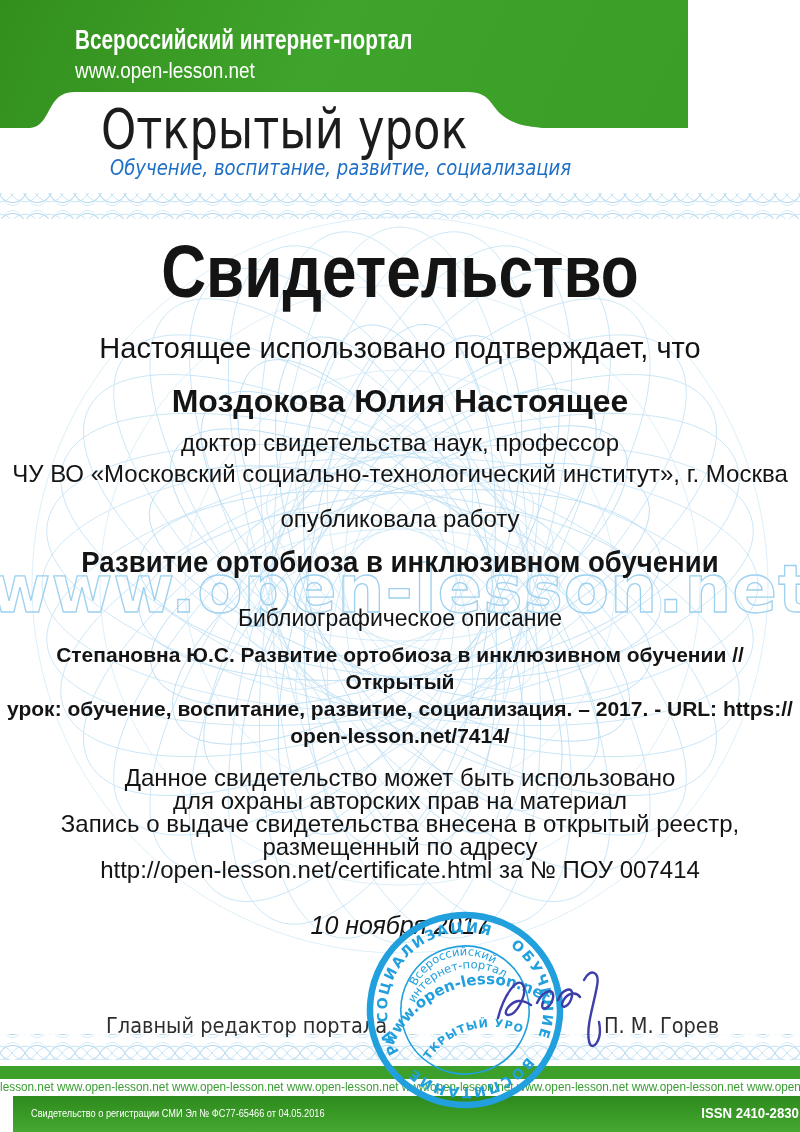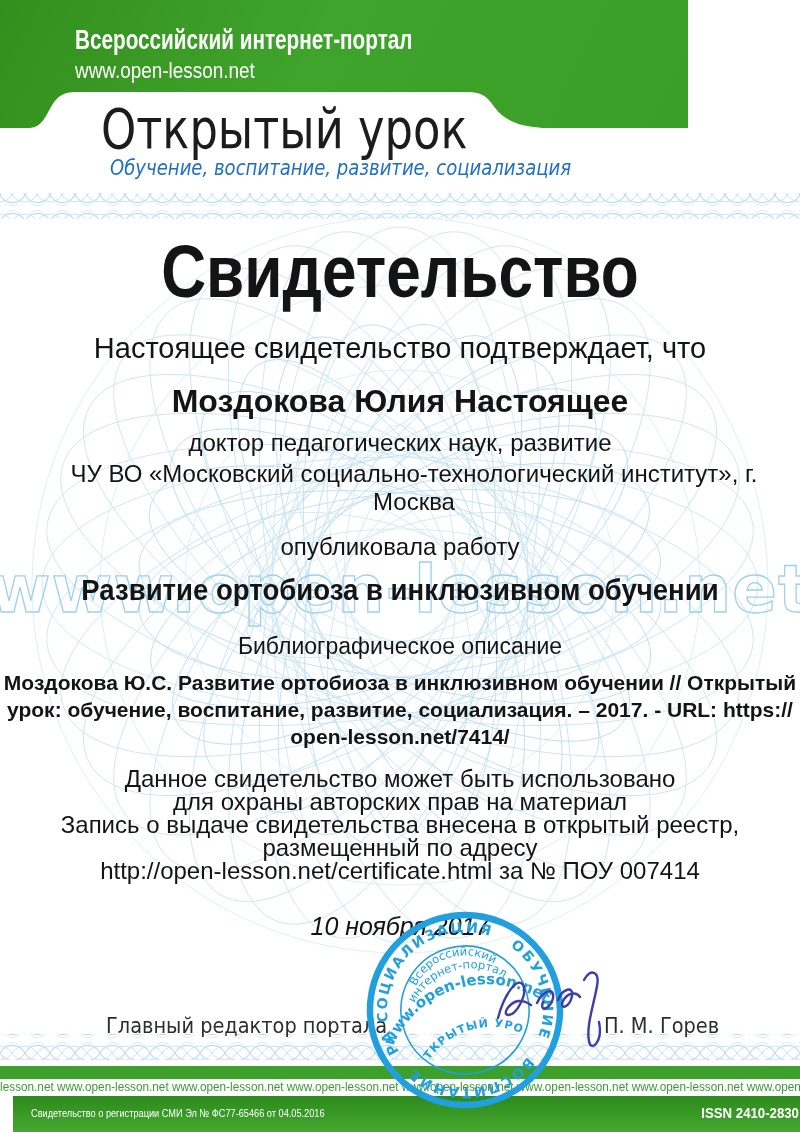--- a/index.html
+++ b/index.html
@@ -20,21 +20,21 @@
                 transform-origin:left top;z-index:4;}
   
   .decor{position:absolute;left:0;top:0;z-index:0;pointer-events:none;}
   
   .content{position:absolute;left:0;top:236px;width:800px;text-align:center;color:#141414;
            font-family:Liberation Sans, sans-serif;z-index:2;}
   .cert-title{font-size:74px;font-weight:bold;line-height:72px;transform:scaleX(.84);transform-origin:center;}
   .intro{font-size:29px;margin-top:24px;}
   .recipient{font-size:32px;font-weight:bold;margin-top:18px;}
   .degree{font-size:24px;margin-top:9px;}
-  .affiliation{font-size:24px;margin-top:3px;padding-left:28px;}
+  .affiliation{font-size:24px;margin-top:3px;}
   .action{font-size:24px;margin-top:17px;}
   .work-title{font-size:29px;font-weight:bold;margin-top:13px;transform:scaleX(.95);transform-origin:center;}
   .bib-label{font-size:23px;margin-top:26px;}
   .bib{font-size:21px;font-weight:bold;line-height:27px;margin-top:9px;}
   .note{font-size:24px;line-height:23px;margin-top:17px;}
   .issue-date{font-size:25px;font-style:italic;margin-top:30px;}
   
   .editor-role{position:absolute;left:106px;top:1013px;font-size:22px;color:#2d2d2d;white-space:nowrap;
                font-family:"DejaVu Sans",sans-serif;transform:scaleX(.88);transform-origin:left top;z-index:2;}
   .signer{position:absolute;left:604px;top:1013px;font-size:22px;color:#2d2d2d;white-space:nowrap;
@@ -140,29 +140,29 @@
     <div class="portal-url">www.open-lesson.net</div>
     <svg class="tab-svg" width="800" height="40" viewBox="0 0 800 40" aria-hidden="true">
       <path d="M30,40 C52,38 46,4 74,4 L468,4 C492,4 490,20 506,30 C517,37 526,38 542,40 Z" fill="#ffffff"></path>
     </svg>
   </div>
   <div class="site-name">Открытый урок</div>
   <div class="site-tagline">Обучение, воспитание, развитие, социализация</div>
 
   <div class="content">
     <div class="cert-title">Свидетельство</div>
-    <div class="intro">Настоящее свидетельство подтверждает, что</div>
+    <div class="intro">Настоящее использовано подтверждает, что</div>
     <div class="recipient">Моздокова Юлия Настоящее</div>
-    <div class="degree">доктор педагогических наук, развитие</div>
+    <div class="degree">доктор свидетельства наук, профессор</div>
     <div class="affiliation">ЧУ ВО «Московский социально-технологический институт», г. Москва</div>
     <div class="action">опубликовала работу</div>
     <div class="work-title">Развитие ортобиоза в инклюзивном обучении</div>
     <div class="bib-label">Библиографическое описание</div>
     <div class="bib">
-      <div>Моздокова Ю.С. Развитие ортобиоза в инклюзивном обучении // Открытый</div>
+      <div>Степановна Ю.С. Развитие ортобиоза в инклюзивном обучении // Открытый</div>
       <div>урок: обучение, воспитание, развитие, социализация. – 2017. - URL: https://</div>
       <div>open-lesson.net/7414/</div>
     </div>
     <div class="note">
       <div>Данное свидетельство может быть использовано</div>
       <div>для охраны авторских прав на материал</div>
       <div>Запись о выдаче свидетельства внесена в открытый реестр, размещенный по адресу</div>
       <div>http://open-lesson.net/certificate.html за № ПОУ 007414</div>
     </div>
     <div class="issue-date">10 ноября 2017</div>

